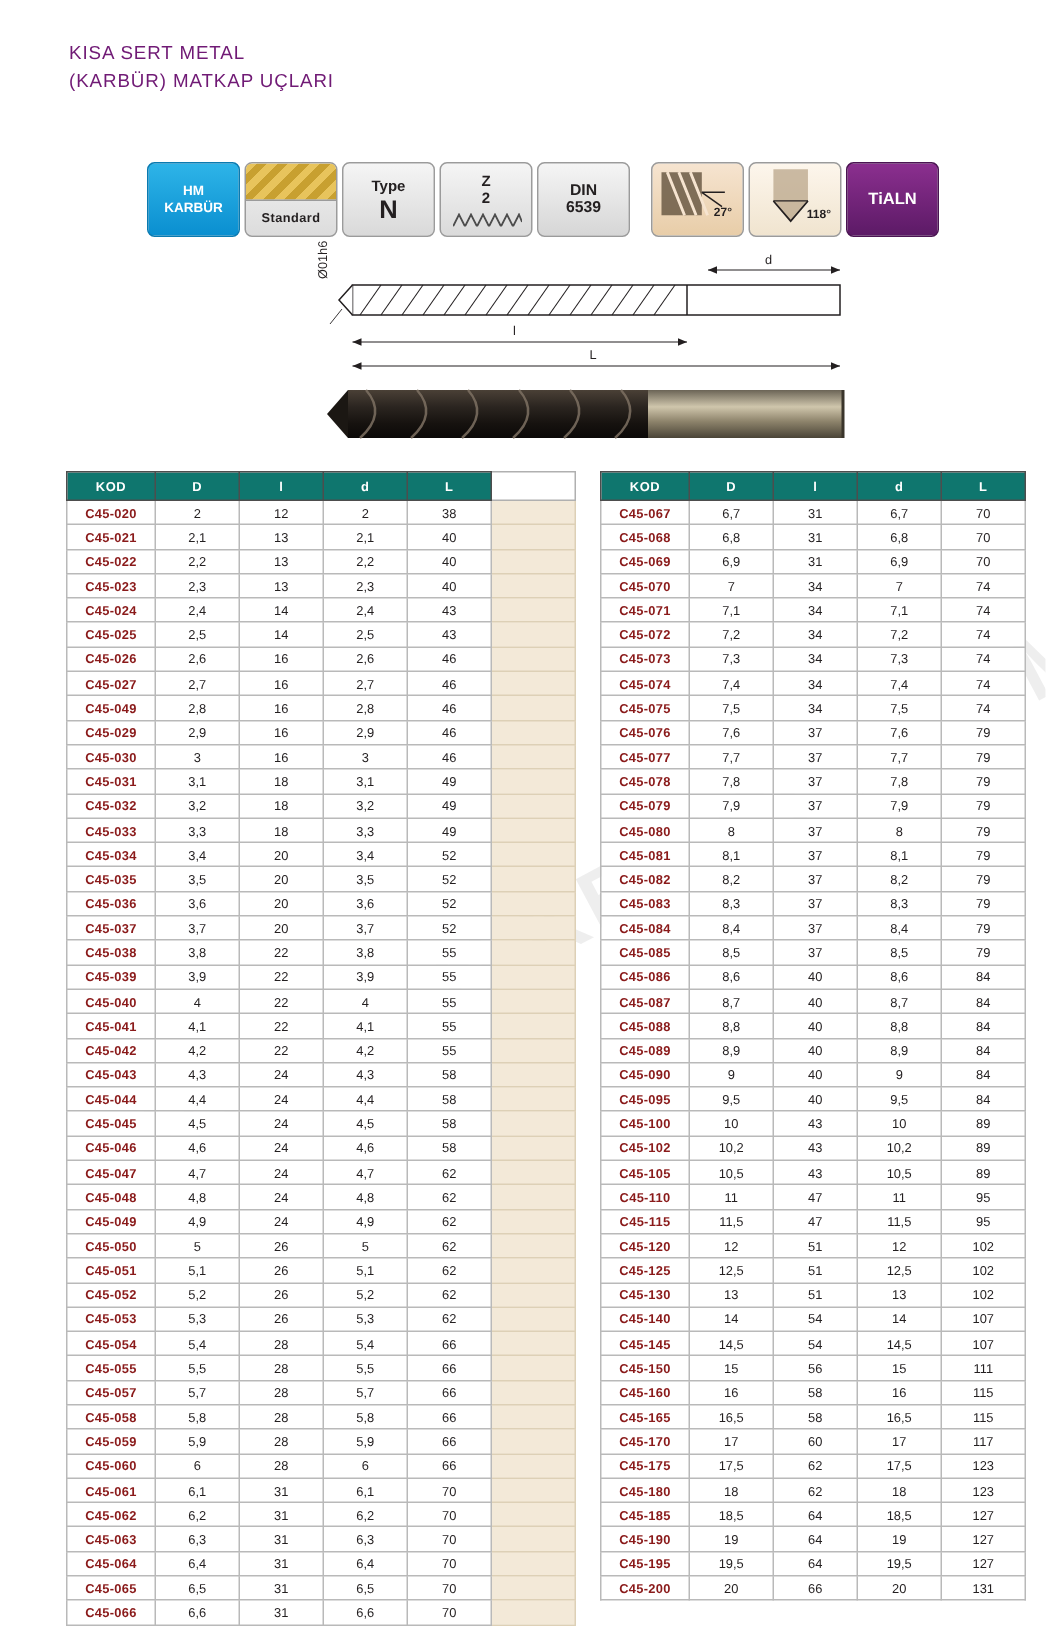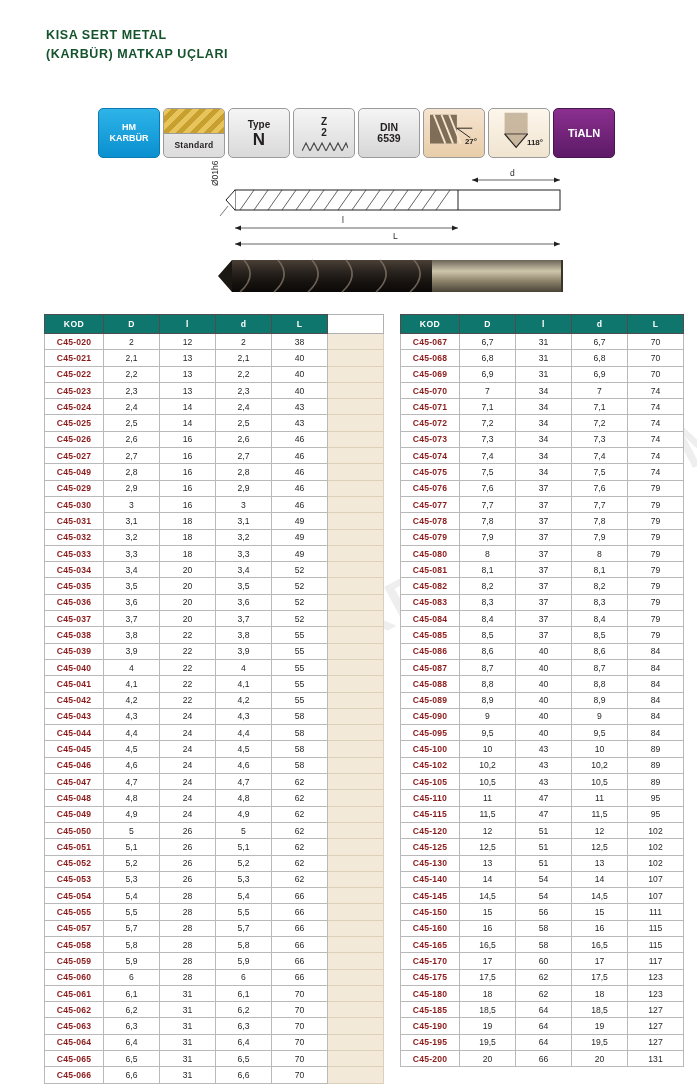--- a/index.html
+++ b/index.html
@@ -15,24 +15,24 @@
     color: #231f20;
     overflow: hidden;
   }
 
   
   .title-block {
     position: absolute;
     left: 46px;
     top: 26px;
     font-size: 12.5px;
-    font-weight: bold;
+    font-weight: normal;
     letter-spacing: 0.6px;
     line-height: 19px;
-    color: #14532d;
+    color: #701a75;
   }
 
   
   .icon-strip {
     position: absolute;
     left: 98px;
     top: 108px;
     display: flex;
     gap: 3px;
     align-items: flex-start;
@@ -99,20 +99,21 @@
   }
   .ib-din {
     background: linear-gradient(#f5f5f5, #d6d6d6);
   }
   .ib-din .l1 { font-size: 10.5px; }
   .ib-din .l2 { font-size: 10.5px; }
   .ib-angle27 {
     background: linear-gradient(#f6e4d0, #e8cda8);
     padding: 0;
     justify-content: flex-end;
+    margin-left: 11px;
   }
   .ib-angle118 {
     background: linear-gradient(#fdf6ec, #f0e4cf);
     padding: 0;
     justify-content: flex-end;
   }
   .ang-label {
     font-size: 8px;
     font-weight: bold;
     position: absolute;

